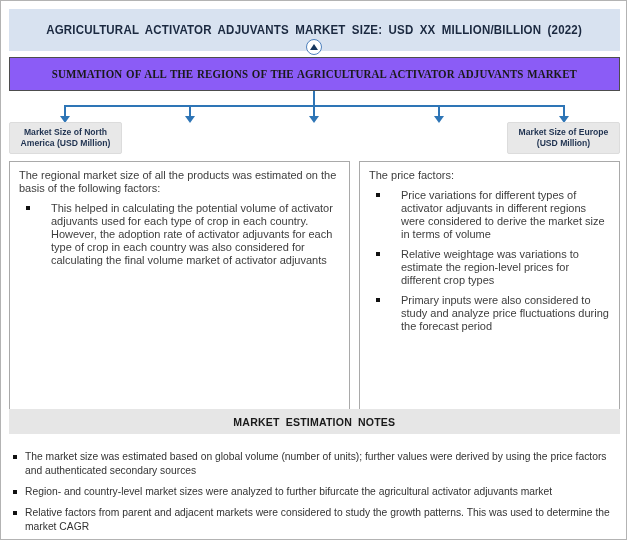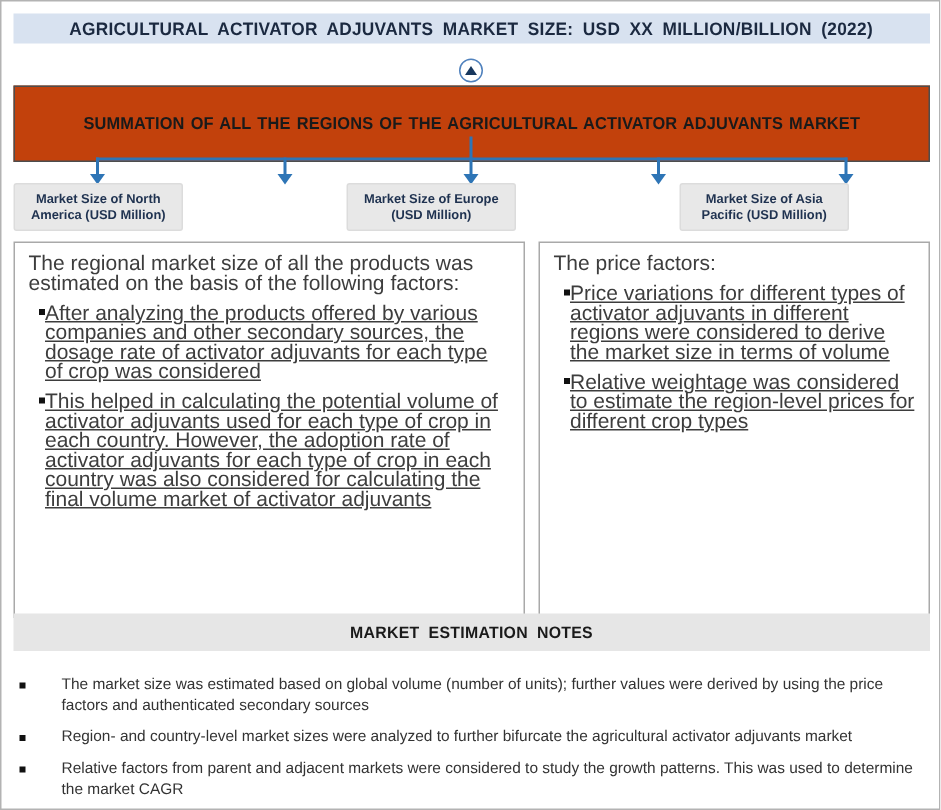--- a/index.html
+++ b/index.html
@@ -9,21 +9,21 @@
   .canvas {
     position: relative;
     width: 627px; height: 540px;
     background: #ffffff;
     border: 1px solid #b3b3b3;
     overflow: hidden;
   }
 
   
   .banner {
-    position: absolute; left: 8px; top: 8px; width: 611px; height: 20px;
+    position: absolute; left: 8px; top: 8px; width: 611px; height: 42px;
     background: #d8e2f0;
     display: flex; align-items: center; justify-content: center;
   }
   .banner .hd {
     color: #1b2940; font-size: 12px; font-weight: 700;
     letter-spacing: 0.2px; word-spacing: 3px;
     display: inline-block; transform: scaleX(0.96);
     white-space: nowrap;
   }
 
@@ -38,23 +38,23 @@
   .up-circle .tri-up {
     width: 0; height: 0;
     border-left: 4px solid transparent;
     border-right: 4px solid transparent;
     border-bottom: 6px solid #17375e;
     margin-top: -1px;
   }
 
   
   .summation {
-    position: absolute; left: 8px; top: 56px; width: 611px; height: 51px;
-    background: #c2410c; border: 1.5px solid #4d4d4d;
-    display: flex; align-items: center; justify-content: center;
+    position: absolute; left: 8px; top: 56px; width: 611px; height: 34px;
+    background: #8b5cf6; border: 1.5px solid #4d4d4d;
+    display: flex; align-items: center; justify-content: center; font-family: Liberation Serif, serif;
   }
   .summation .hd {
     color: #1a1a1a; font-size: 11.5px; font-weight: 700;
     letter-spacing: 0.1px; word-spacing: 1px;
     display: inline-block; transform: scaleX(0.95);
     white-space: nowrap;
   }
 
   
   .line { position: absolute; background: #2e75b6; }
@@ -67,45 +67,45 @@
     position: absolute; top: 115px; width: 0; height: 0;
     border-left: 5px solid transparent;
     border-right: 5px solid transparent;
     border-top: 7px solid #2e75b6;
   }
   .ah.c1 { left: 59px; } .ah.c2 { left: 184px; } .ah.c3 { left: 308px; }
   .ah.c4 { left: 433px; } .ah.c5 { left: 558px; }
 
   
   .regions-row {
-    position: absolute; left: 8px; top: 121px; width: 557px; height: 32px;
+    position: absolute; left: 8px; top: 121px; width: 611px; height: 32px;
     display: flex; justify-content: space-between;
   }
   .region-box {
     width: 113px; height: 32px;
     background: #e8e8e8; border: 1px solid #dcdcdc; border-radius: 2px;
     display: flex; align-items: center; justify-content: center;
     text-align: center;
     color: #1f3250; font-size: 8.6px; font-weight: 700; line-height: 1.28;
     padding: 1px 4px;
   }
 
   
   .panel {
     position: absolute; top: 160px; height: 251px;
     background: #ffffff; border: 1px solid #a9a9a9;
     padding: 7px 9px 6px 9px;
-    color: #3d3d3d; font-size: 14px; line-height: 13px;
+    color: #3d3d3d; font-size: 11px; line-height: 13px;
   }
   .panel-left  { left: 8px;   width: 341px; }
   .panel-right { left: 358px; width: 261px; }
   .panel .intro { margin-bottom: 7px; }
   .panel ul { list-style: none; }
   .panel li {
-    display: flex; gap: 0; margin-bottom: 7px; padding-left: 7px; text-decoration: underline;
+    display: flex; gap: 21px; margin-bottom: 7px; padding-left: 7px;
   }
   .sq {
     flex: 0 0 auto; width: 4px; height: 4px; background: #111;
     margin-top: 4px;
   }
 
   
   .notes-bar {
     position: absolute; left: 8px; top: 408px; width: 611px; height: 25px;
     background: #e6e6e6;
@@ -114,21 +114,21 @@
   .notes-bar .hd {
     color: #1a1a1a; font-size: 11px; font-weight: 700;
     word-spacing: 3px; letter-spacing: 0.2px;
     display: inline-block; transform: scaleX(0.96);
   }
   .notes-list {
     position: absolute; left: 12px; top: 449px; width: 607px;
     color: #333; font-size: 10.3px; line-height: 14px;
     list-style: none;
   }
-  .notes-list li { display: flex; gap: 24px; margin-bottom: 7px; }
+  .notes-list li { display: flex; gap: 8px; margin-bottom: 7px; }
   .notes-list .sq { margin-top: 5px; }
 </style>
 </head>
 <body>
 
 <div class="canvas">
 
   <div class="banner">
     <span class="hd">AGRICULTURAL ACTIVATOR ADJUVANTS MARKET SIZE: USD XX MILLION/BILLION  (2022)</span>
   </div>
@@ -150,47 +150,46 @@
   <div class="line stem c5"></div>
   <div class="ah c1"></div>
   <div class="ah c2"></div>
   <div class="ah c3"></div>
   <div class="ah c4"></div>
   <div class="ah c5"></div>
 
   <div class="regions-row">
     <div class="region-box">Market Size of North America (USD Million)</div>
     <div class="region-box">Market Size of Europe (USD Million)</div>
-    <div class="region-box">Market Size of Asia Pacific (USD Million)</div>
   </div>
 
   <div class="panel panel-left">
     <div class="intro">The regional market size of all the products was estimated on the basis of the following factors:</div>
     <ul>
       <li>
         <span class="sq"></span>
-        <span>After analyzing the products offered by various companies and other secondary sources, the dosage rate of activator adjuvants for each type of crop was considered</span>
-      </li>
-      <li>
-        <span class="sq"></span>
         <span>This helped in calculating the potential volume of activator adjuvants used for each type of crop in each country. However, the adoption rate of activator adjuvants for each type of crop in each country was also considered for calculating the final volume market of activator adjuvants</span>
       </li>
     </ul>
   </div>
 
   <div class="panel panel-right">
     <div class="intro">The price factors:</div>
     <ul>
       <li>
         <span class="sq"></span>
         <span>Price variations for different types of activator adjuvants in different regions were considered to derive the market size in terms of volume</span>
       </li>
       <li>
         <span class="sq"></span>
-        <span>Relative weightage was considered to estimate the region-level prices for different crop types</span>
+        <span>Relative weightage was variations to estimate the region-level prices for different crop types</span>
+      </li>
+      <li>
+        <span class="sq"></span>
+        <span>Primary inputs were also considered to study and analyze price fluctuations during the forecast period</span>
       </li>
     </ul>
   </div>
 
   <div class="notes-bar">
     <span class="hd">MARKET ESTIMATION NOTES</span>
   </div>
   <ul class="notes-list">
     <li>
       <span class="sq"></span>

